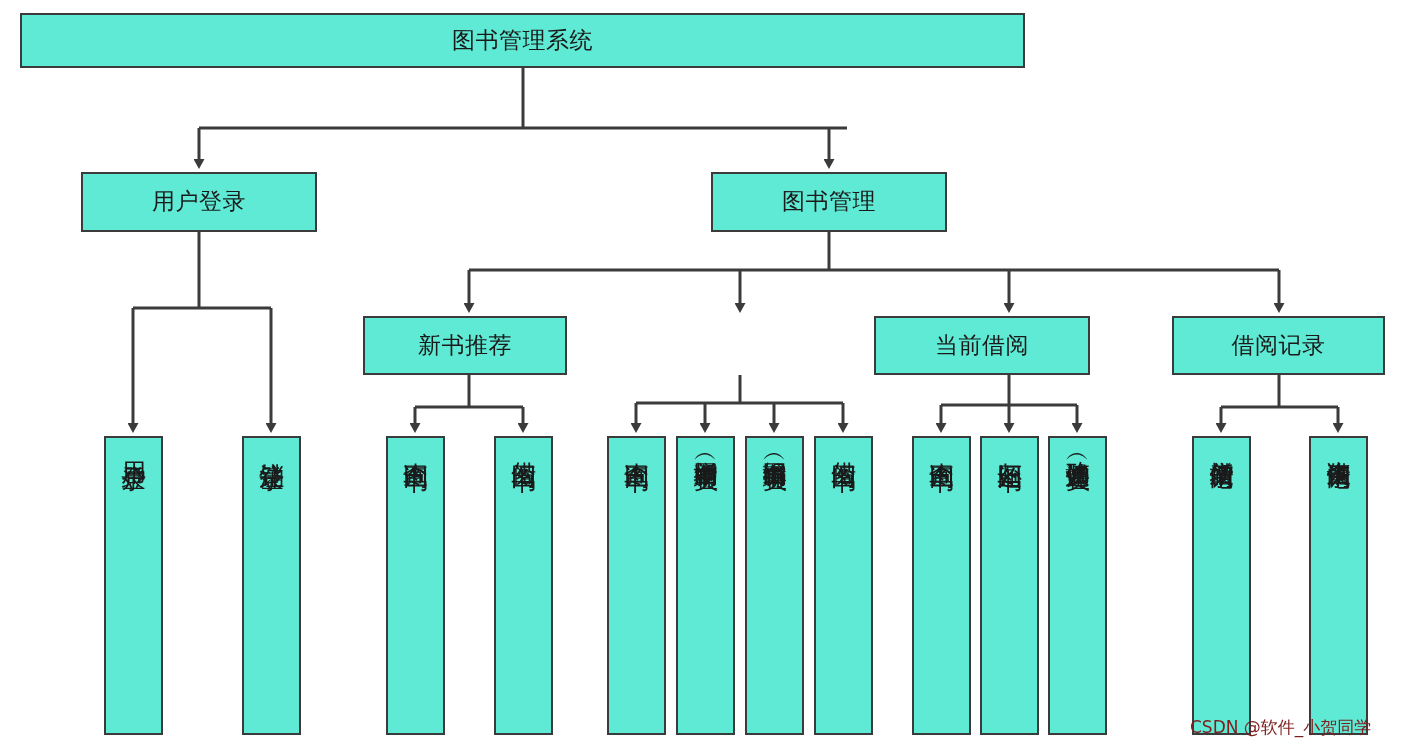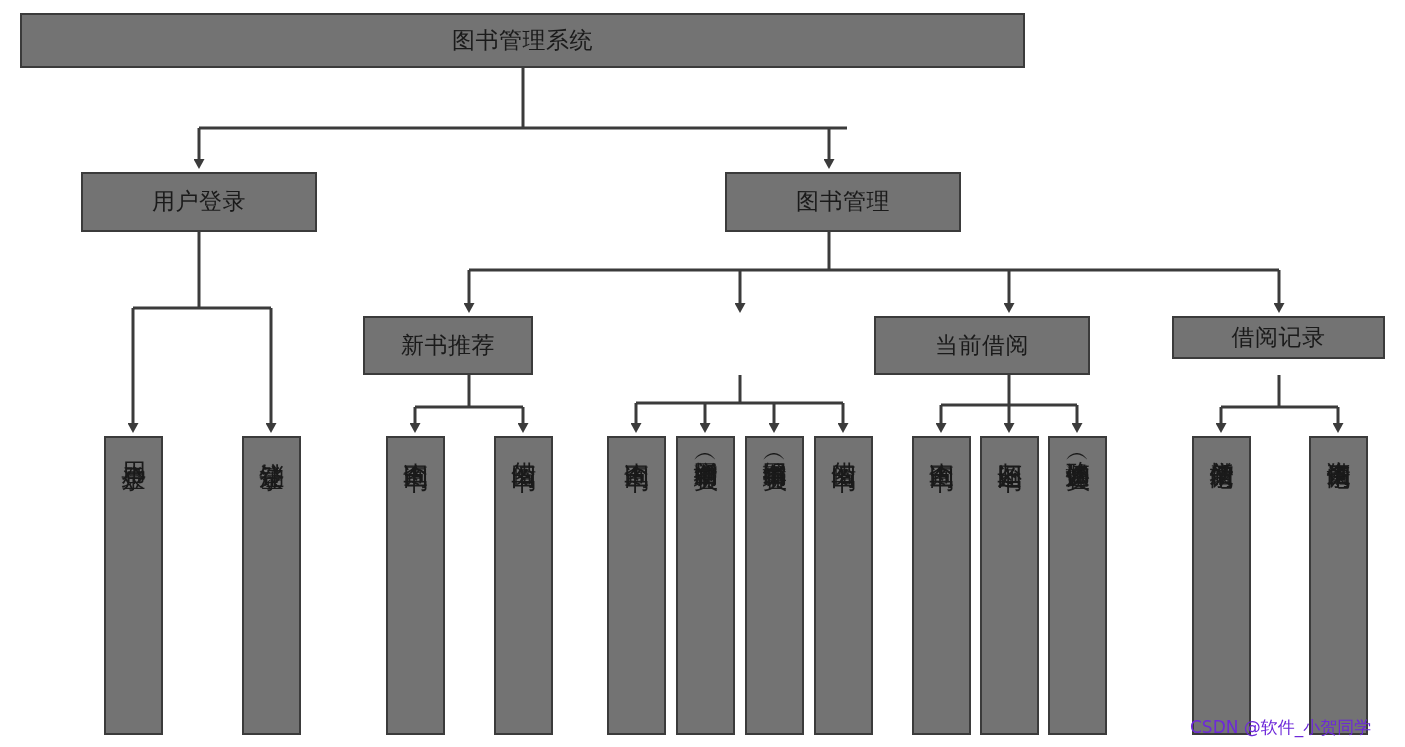--- a/index.html
+++ b/index.html
@@ -23,21 +23,21 @@
     position: absolute;
     left: 0;
     top: 0;
     width: 1405px;
     height: 747px;
     pointer-events: none;
   }
   .node {
     position: absolute;
     box-sizing: border-box;
-    background: #737373;
+    background: #5eead4;
     border: 2px solid #3b3b3b;
     display: flex;
     align-items: center;
     justify-content: center;
     text-align: center;
     z-index: 2;
   }
   .node .label {
     display: block;
     color: #1a1a1a;
@@ -64,21 +64,21 @@
     letter-spacing: 2px;
     white-space: nowrap;
   }
   .node.vert.tall .label {
     font-size: 24px;
     letter-spacing: 1px;
   }
   .watermark {
     position: absolute;
     font-size: 17px;
-    color: #6d28d9;
+    color: #7f1d1d;
     white-space: nowrap;
     z-index: 5;
     font-family: "DejaVu Sans", "Liberation Sans", sans-serif;
   }
 </style>
 </head>
 <body>
 
 <div id="canvas">
 
@@ -132,31 +132,31 @@
     </g>
   </svg>
 
   <div class="node root horiz" style="left:20px; top:13px; width:1005px; height:55px;">
     <span class="label">图书管理系统</span>
   </div>
 
   <div class="node horiz" style="left:81px; top:172px; width:236px; height:60px;">
     <span class="label">用户登录</span>
   </div>
-  <div class="node horiz" style="left:711px; top:172px; width:236px; height:60px;margin-left:14px;">
+  <div class="node horiz" style="left:711px; top:172px; width:236px; height:60px;">
     <span class="label">图书管理</span>
   </div>
 
-  <div class="node horiz" style="left:363px; top:316px; width:170px; height:59px;">
+  <div class="node horiz" style="left:363px; top:316px; width:204px; height:59px;">
     <span class="label">新书推荐</span>
   </div>
   <div class="node horiz" style="left:874px; top:316px; width:216px; height:59px;">
     <span class="label">当前借阅</span>
   </div>
-  <div class="node horiz" style="left:1172px; top:316px; width:213px; height:43px;">
+  <div class="node horiz" style="left:1172px; top:316px; width:213px; height:59px;">
     <span class="label">借阅记录</span>
   </div>
 
   <div class="node vert" style="left:104px; top:436px; width:59px; height:299px;">
     <span class="label">用户登录</span>
   </div>
   <div class="node vert" style="left:242px; top:436px; width:59px; height:299px;">
     <span class="label">注销登录</span>
   </div>
 

